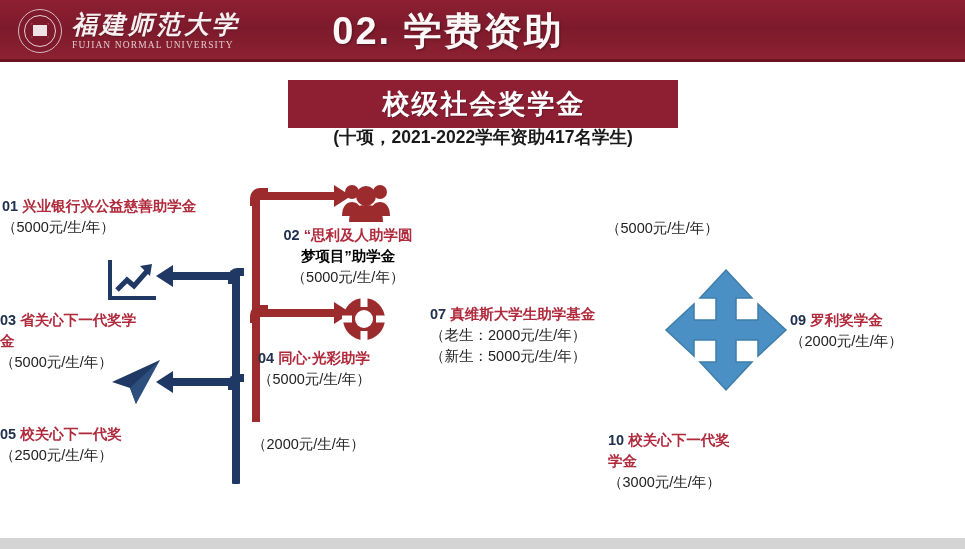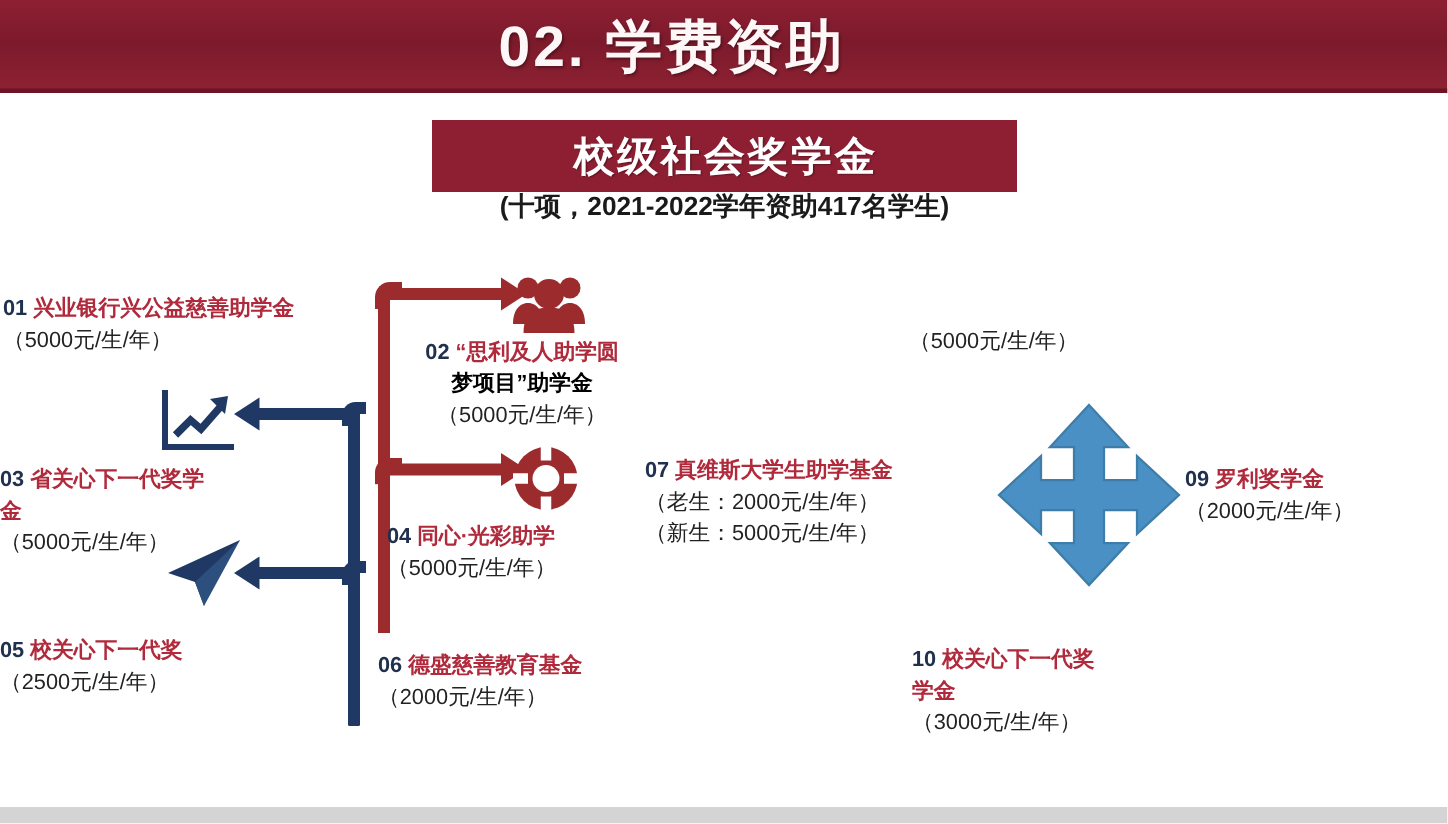--- a/index.html
+++ b/index.html
@@ -123,20 +123,27 @@
   
   .icon{position:absolute;}
   .bottom-bar{
     position:absolute;left:0;bottom:0;width:965px;height:11px;background:#d4d4d4;
   }
 </style>
 </head>
 <body>
 
 <div class="header">
+  <div class="logo-wrap">
+    <div class="seal"></div>
+    <div class="uni-names">
+      <div class="uni-cn">福建师范大学</div>
+      <div class="uni-en">FUJIAN NORMAL UNIVERSITY</div>
+    </div>
+  </div>
   <div class="header-title">02. 学费资助</div>
 </div>
 
 <div class="banner-box"></div>
 <div class="banner-main">校级社会奖学金</div>
 <div class="banner-sub">(十项，2021-2022学年资助417名学生)</div>
 
 <div>
 
   <div class="red-spine"></div>
@@ -235,24 +242,20 @@
 
 <div class="item" style="left:0px;top:424px;width:216px;">
   <div class="ttl">
     <span class="num">05 </span>
     <span class="name">校关心下一代奖</span>
   </div>
   <div class="amt">（2500元/生/年）</div>
 </div>
 
 <div class="item" style="left:252px;top:434px;width:226px;">
-  <div class="ttl">
-    <span class="num">06 </span>
-    <span class="name">德盛慈善教育基金</span>
-  </div>
   <div class="amt">（2000元/生/年）</div>
 </div>
 
 <div class="item" style="left:430px;top:304px;width:226px;">
   <div class="ttl">
     <span class="num">07 </span>
     <span class="name">真维斯大学生助学基金</span>
   </div>
   <div class="amt">（老生：2000元/生/年）</div>
   <div class="amt">（新生：5000元/生/年）</div>

